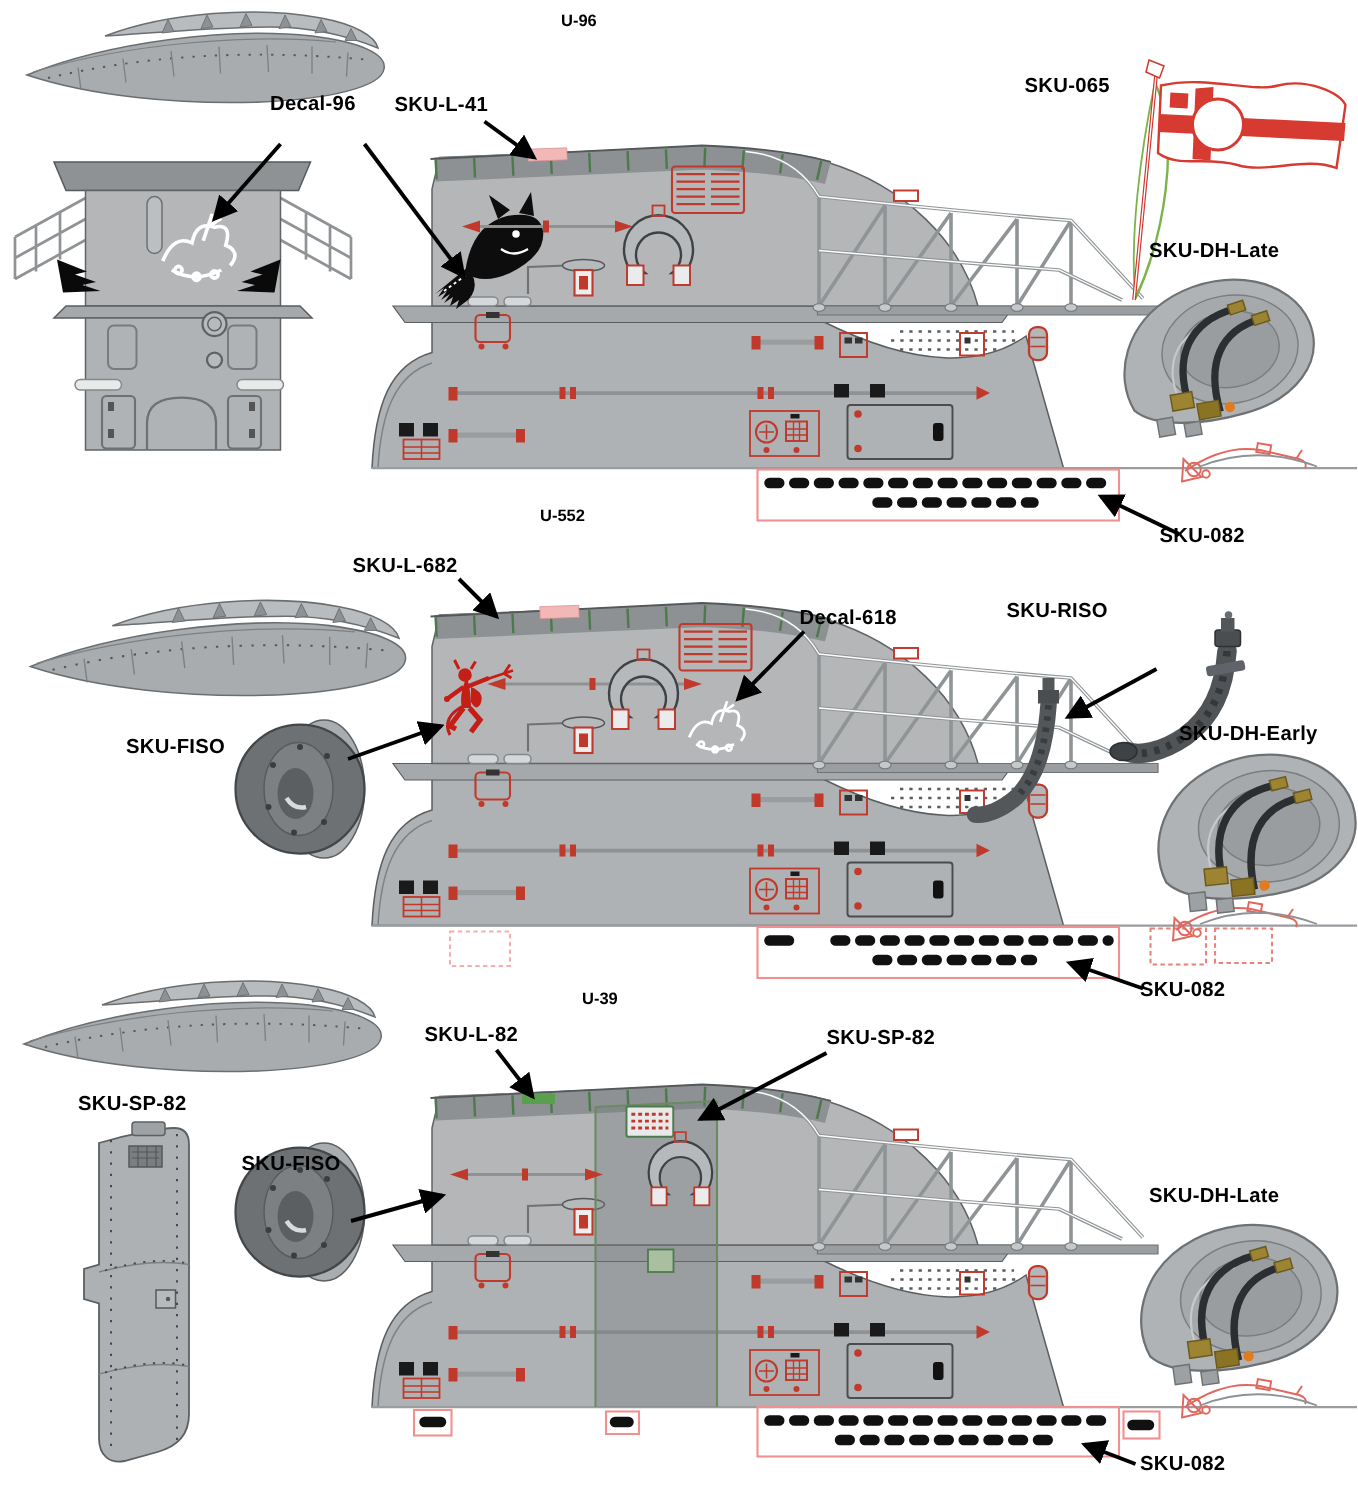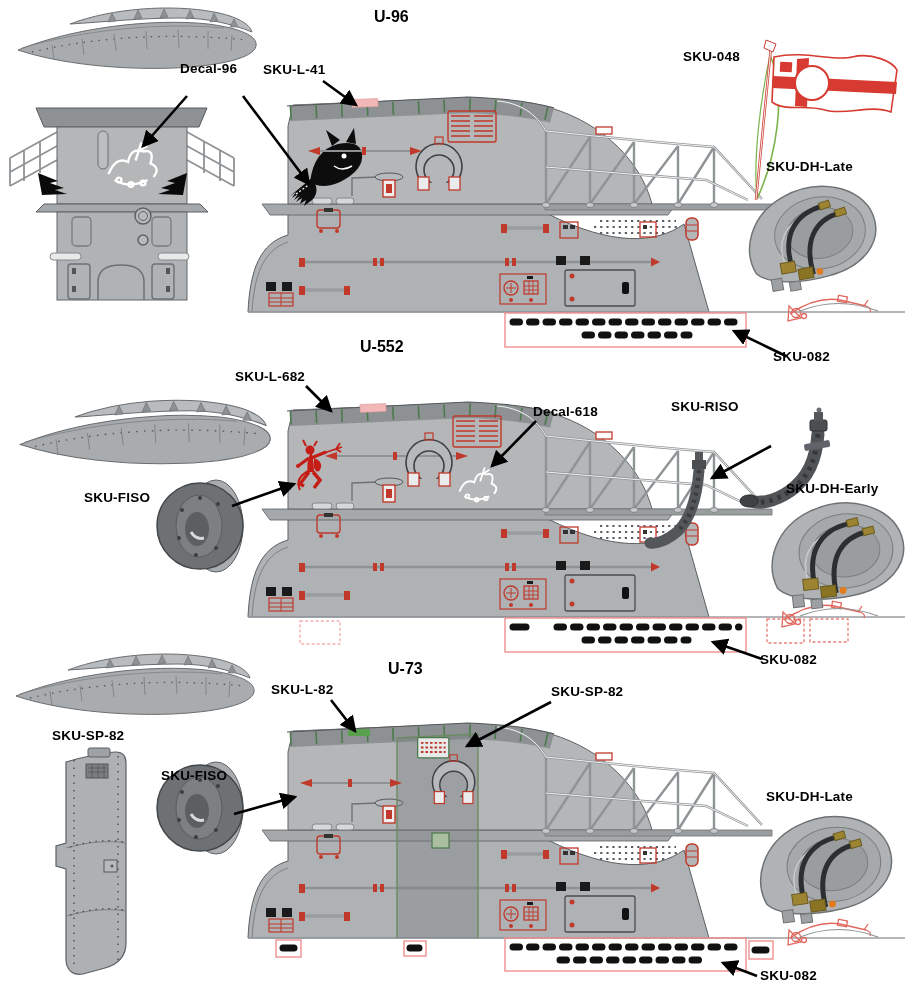--- a/index.html
+++ b/index.html
@@ -1,21 +1,21 @@
 <!DOCTYPE html>
 <html><head>
 <meta charset="utf-8">
 <style>
   html,body{margin:0;padding:0;background:#fff;}
   #page{position:relative;width:905px;height:1000px;background:#fff;overflow:hidden;
         font-family:"Liberation Sans",sans-serif;}
   #art{position:absolute;left:0;top:0;width:905px;height:1000px;}
   .lbl{position:absolute;font-weight:bold;font-size:13.5px;color:#000;white-space:nowrap;
        letter-spacing:.2px;}
-  .ttl{position:absolute;font-weight:bold;font-size:16px;color:#000;white-space:nowrap;}
+  .ttl{position:absolute;font-weight:bold;font-size:11px;color:#000;white-space:nowrap;}
 </style>
 </head>
 <body>
 
 <div id="page">
 
 <svg id="art" viewBox="0 0 905 1000" xmlns="http://www.w3.org/2000/svg">
   <defs>
     <marker id="ah" viewBox="0 0 10 10" refX="8.5" refY="5" markerWidth="6.5" markerHeight="6.5" orient="auto">
       <path d="M0,0 L10,5 L0,10 Z" fill="#000"></path>
@@ -417,33 +417,33 @@
     <path d="M331,700 L355,731" marker-end="url(#ah)"></path>
     <path d="M551,702 L467,746" marker-end="url(#ah)"></path>
     <path d="M234,814 L295,797" marker-end="url(#ah)"></path>
     <path d="M757,976 L723,963" marker-end="url(#ah)"></path>
   </g>
 </svg>
 
 <div class="ttl" style="left:374px;top:8px">U-96</div>
 <div class="lbl" style="left:180px;top:61px">Decal-96</div>
 <div class="lbl" style="left:263px;top:62px">SKU-L-41</div>
-<div class="lbl" style="left:683px;top:49px">SKU-048</div>
+<div class="lbl" style="left:683px;top:49px">SKU-065</div>
 <div class="lbl" style="left:766px;top:159px">SKU-DH-Late</div>
 <div class="lbl" style="left:773px;top:349px">SKU-082</div>
 
 <div class="ttl" style="left:360px;top:338px">U-552</div>
 <div class="lbl" style="left:235px;top:369px">SKU-L-682</div>
 <div class="lbl" style="left:533px;top:404px">Decal-618</div>
 <div class="lbl" style="left:671px;top:399px">SKU-RISO</div>
 <div class="lbl" style="left:84px;top:490px">SKU-FISO</div>
 <div class="lbl" style="left:786px;top:481px">SKU-DH-Early</div>
 <div class="lbl" style="left:760px;top:652px">SKU-082</div>
 
-<div class="ttl" style="left:388px;top:660px">U-73</div>
-<div class="lbl" style="left:271px;top:682px">SKU-L-82</div>
+<div class="ttl" style="left:388px;top:660px">U-39</div>
+<div class="lbl" style="left:283px;top:682px">SKU-L-82</div>
 <div class="lbl" style="left:551px;top:684px">SKU-SP-82</div>
 <div class="lbl" style="left:52px;top:728px">SKU-SP-82</div>
 <div class="lbl" style="left:161px;top:768px">SKU-FISO</div>
 <div class="lbl" style="left:766px;top:789px">SKU-DH-Late</div>
 <div class="lbl" style="left:760px;top:968px">SKU-082</div>
 
 </div>
 
 </body></html>

